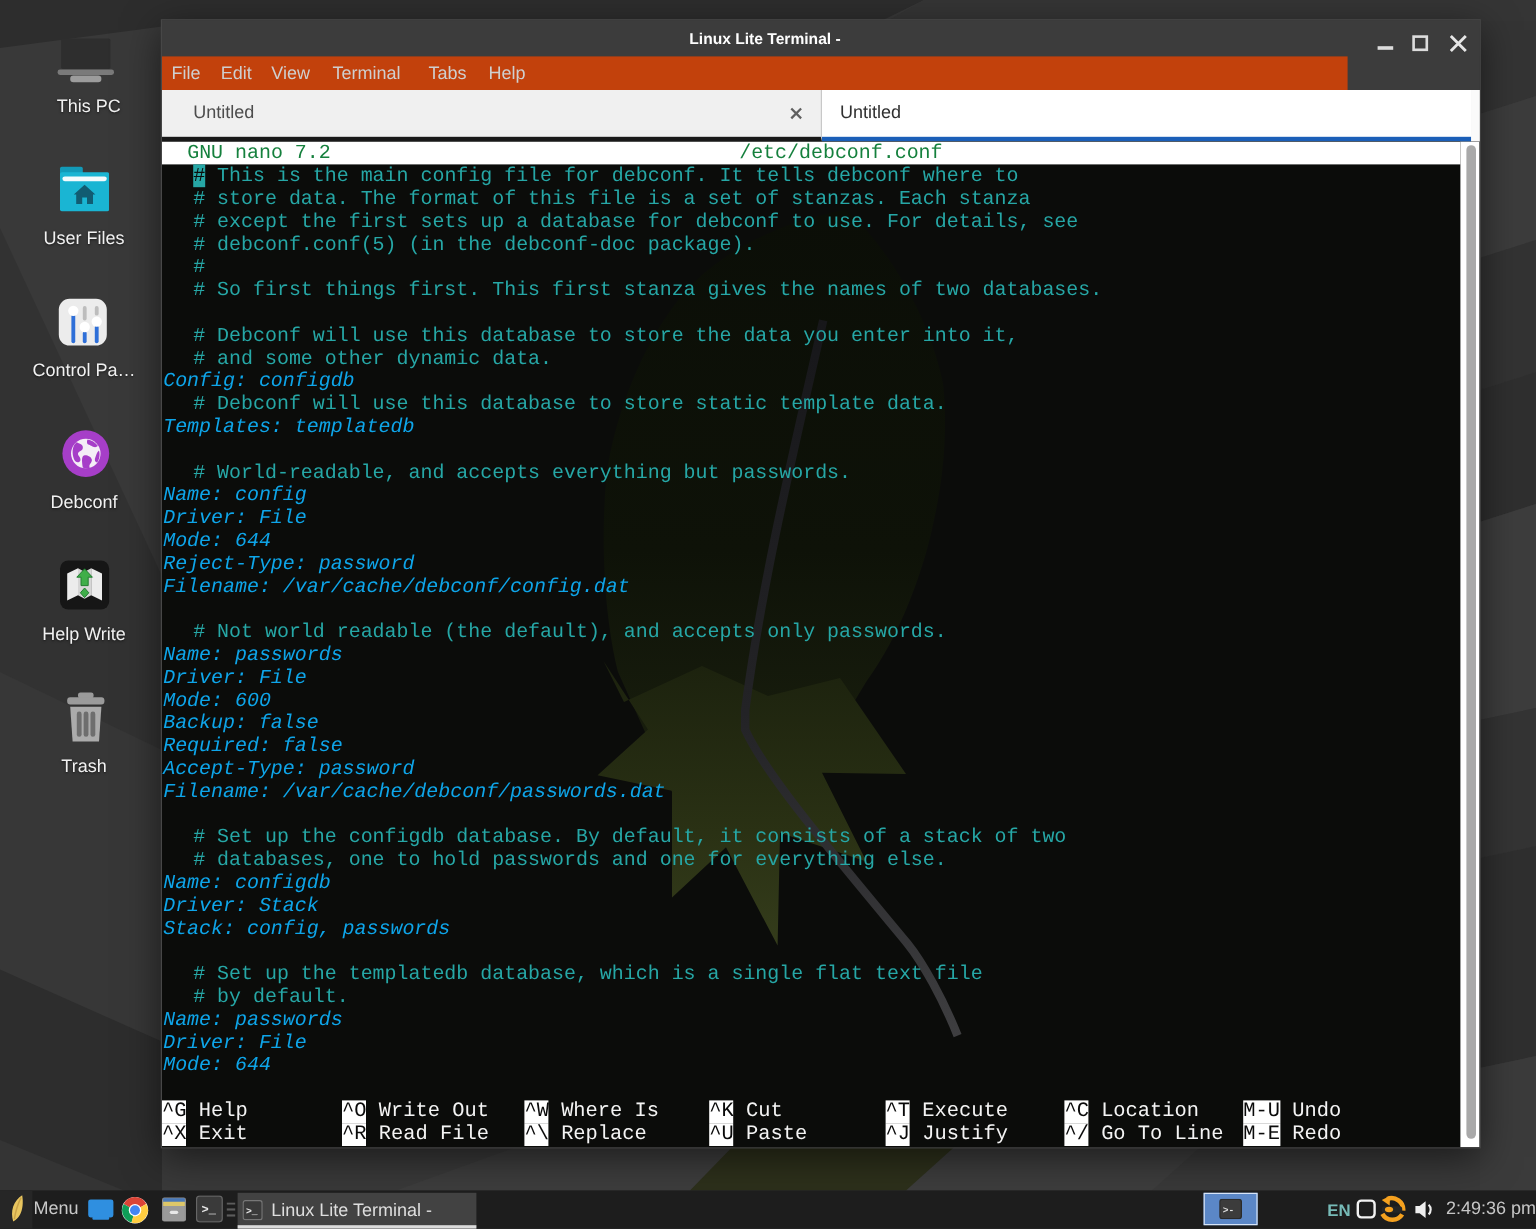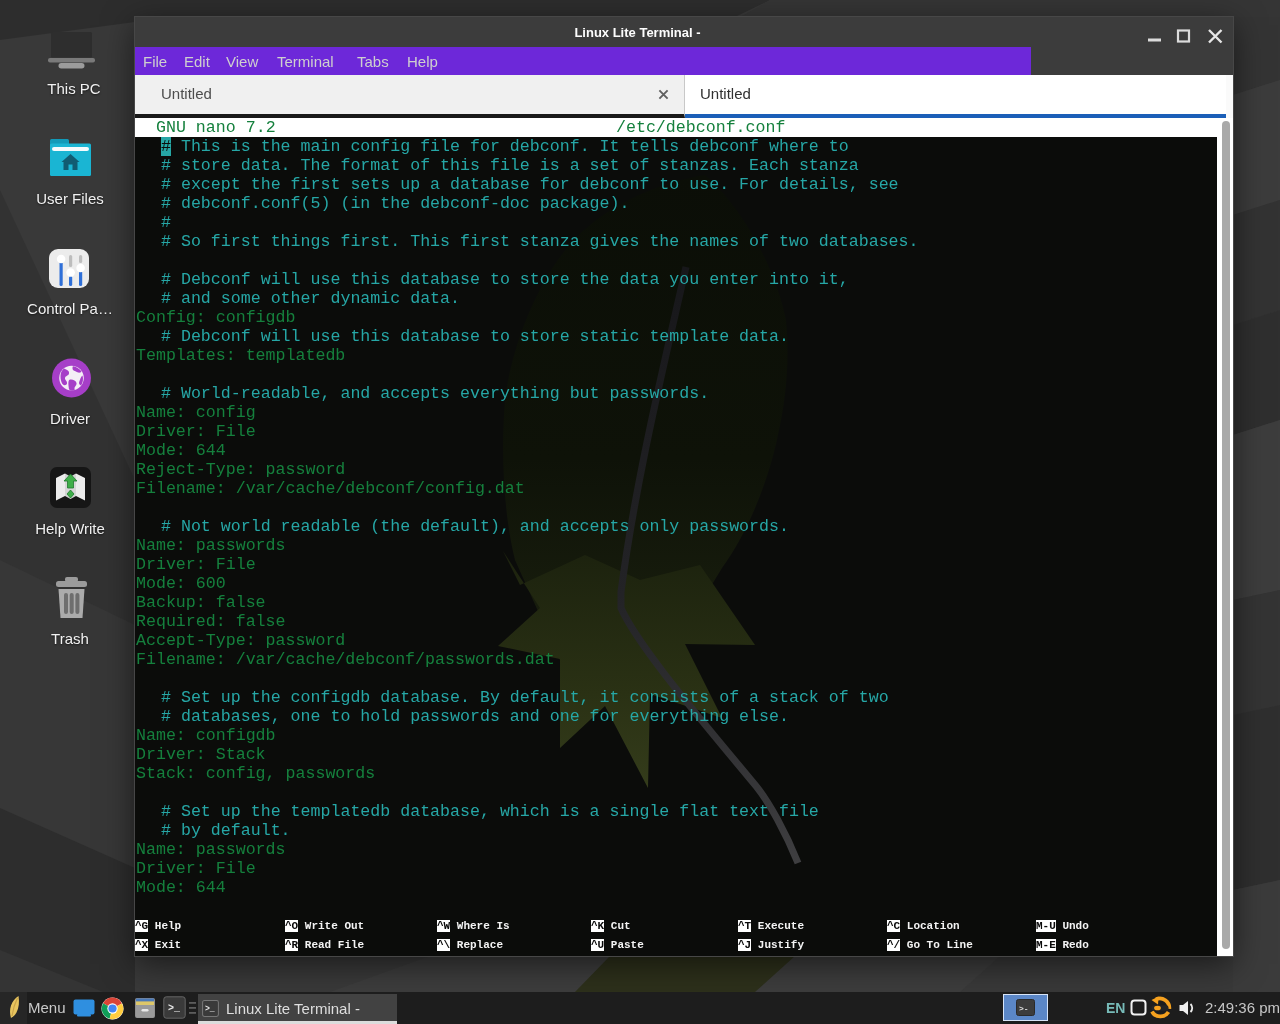--- a/index.html
+++ b/index.html
@@ -3,23 +3,23 @@
 <meta charset="utf-8">
 <style>
   * { margin:0; padding:0; box-sizing:border-box; }
   html,body { width:1280px; height:1024px; overflow:hidden; background:#393939; }
   body { position:relative; font-family:"Liberation Sans", sans-serif; -webkit-font-smoothing:antialiased; }
   .abs { position:absolute; }
   .mono { font-family:"Liberation Mono", monospace; }
   .lbl { position:absolute; width:130px; text-align:center; color:#f1f1f1; font-size:15px; text-shadow:0 1px 2px rgba(0,0,0,.6); }
   .row { position:absolute; left:1px; white-space:pre; font-family:"Liberation Mono", monospace; font-size:16.63px; line-height:19px; }
   .cm { color:#26a7a6;padding-left:25px; }
-  .wt { color:#15803d; }
+  .wt { color:#0ea5e9;font-style:italic; }
   .key { background:#ffffff; color:#0a0a0a; }
-  .sc { position:absolute; white-space:pre; font-family:"Liberation Mono", monospace; font-size:11px; line-height:19px; color:#f4f4f4;font-weight:bold; }
+  .sc { position:absolute; white-space:pre; font-family:"Liberation Mono", monospace; font-size:17px; line-height:19px; color:#f4f4f4; }
 </style>
 </head>
 <body>
 
 <svg class="abs" style="left:0;top:0" width="1280" height="1024" viewBox="0 0 1280 1024">
   <rect x="0" y="0" width="1280" height="1024" fill="#393939"></rect>
   <polygon points="0,0 770,0 735,17 135,22 0,40" fill="#2d2d2d"></polygon>
   <polygon points="770,0 1280,0 1280,17 740,17" fill="#353535"></polygon>
   <polygon points="0,190 135,480 135,1024 0,1024" fill="#323232"></polygon>
   <polygon points="0,560 135,625 135,1024 0,1024" fill="#373737"></polygon>
@@ -70,21 +70,21 @@
   <div class="lbl" style="left:0px;top:275px">Control Pa…</div>
 
   <svg class="abs" style="left:46px;top:333px" width="41" height="40" viewBox="0 0 41 40">
     <circle cx="20.5" cy="20" r="19.5" fill="#a63ec8"></circle>
     <circle cx="20.5" cy="20" r="12.3" fill="#f4eef6"></circle>
     <path d="M 13 10.5 C 16 12 18.5 12.5 18 15.5 C 17.6 18 14.5 17.5 14 20 C 13.6 22 16.5 23 16 25.5 C 15.6 27.5 13 27.5 12 26.5 C 9.5 24 8.8 17.5 10.3 14 C 11 12.4 12 11.3 13 10.5 Z" fill="#a63ec8"></path>
     <path d="M 22 8.2 C 25 8.5 28.5 10.5 30.5 13.5 C 29 15.5 26.5 14.5 25 13.5 C 23.5 12.5 21.5 12.5 21.5 10.5 C 21.5 9.3 21.7 8.6 22 8.2 Z" fill="#a63ec8"></path>
     <path d="M 31.5 17.5 C 32.5 20.5 32 25 30 27.5 C 28 27 27.5 25 28.5 23 C 29.3 21.4 29.5 19 31.5 17.5 Z" fill="#a63ec8"></path>
     <path d="M 19 21.5 C 21.5 21 25 22.5 25.5 25 C 26 27.3 23.5 28.5 23.5 30.5 C 23.5 31.6 23.8 32 24 32.3 C 21.5 32.7 19.5 32.3 18 31.5 C 17.5 28 16.5 22.2 19 21.5 Z" fill="#a63ec8"></path>
   </svg>
-  <div class="lbl" style="left:0px;top:385px">Driver</div>
+  <div class="lbl" style="left:0px;top:385px">Debconf</div>
 
   <svg class="abs" style="left:44px;top:441px" width="43" height="43" viewBox="0 0 43 43">
     <rect x="1" y="1" width="41" height="41" rx="7" fill="#161616"></rect>
     <path d="M 7 12 L 16 7.5 L 16 30 L 7 34.5 Z" fill="#ececec"></path>
     <path d="M 36 12 L 27 7.5 L 27 30 L 36 34.5 Z" fill="#ececec"></path>
     <path d="M 16 7.5 L 21.5 10.5 L 27 7.5 L 27 30 L 21.5 33 L 16 30 Z" fill="#d6d6d6"></path>
     <path d="M 21.5 8 L 28 15 L 24.5 15 L 24.5 22 L 18.5 22 L 18.5 15 L 15 15 Z" fill="#3fae49" stroke="#1f7a2e" stroke-width="0.8"></path>
     <path d="M 21.5 24 L 25 28 L 21.5 32 L 18 28 Z" fill="#3fae49" stroke="#1f7a2e" stroke-width="0.8"></path>
   </svg>
   <div class="lbl" style="left:0px;top:495px">Help Write</div>
@@ -104,21 +104,21 @@
 
   <div class="abs" style="left:0;top:0;width:1098px;height:30px;background:#3c3c3c">
     <div class="abs" style="left:0;top:8px;width:1005px;text-align:center;color:#fdfdfd;font-size:13px;font-weight:bold">Linux Lite Terminal -</div>
     <svg class="abs" style="left:1006px;top:0" width="92" height="30" viewBox="0 0 92 30">
       <rect x="7" y="21.5" width="13" height="3" fill="#dcdcdc"></rect>
       <rect x="37" y="13.5" width="11" height="11" fill="none" stroke="#dcdcdc" stroke-width="2.2"></rect>
       <path d="M 68 13 L 80.5 25.5 M 80.5 13 L 68 25.5" stroke="#e6e6e6" stroke-width="2.4"></path>
     </svg>
   </div>
 
-  <div class="abs" style="left:0;top:30px;width:896px;height:28px;background:#6d28d9;color:#cfcfcf;font-size:15px">
+  <div class="abs" style="left:0;top:30px;width:988px;height:28px;background:#c2410c;color:#cfcfcf;font-size:15px">
     <span class="abs" style="left:8px;top:6px">File</span>
     <span class="abs" style="left:49px;top:6px">Edit</span>
     <span class="abs" style="left:91px;top:6px">View</span>
     <span class="abs" style="left:142px;top:6px">Terminal</span>
     <span class="abs" style="left:222px;top:6px">Tabs</span>
     <span class="abs" style="left:272px;top:6px">Help</span>
   </div>
 
   <div class="abs" style="left:0;top:58px;width:1098px;height:43px;background:#f0f0f0">
     <div class="abs" style="left:0;top:0;width:550px;height:43px;background:#f0f0f0;border-right:1px solid #c8c8c8;border-bottom:4px solid #191919">

